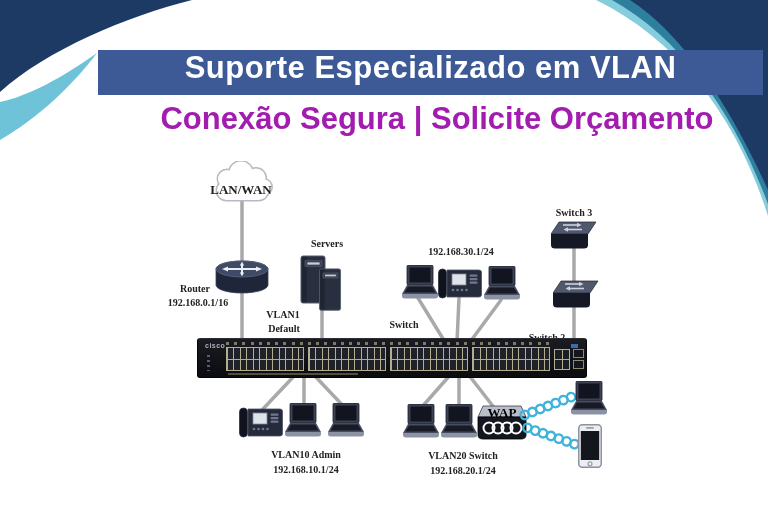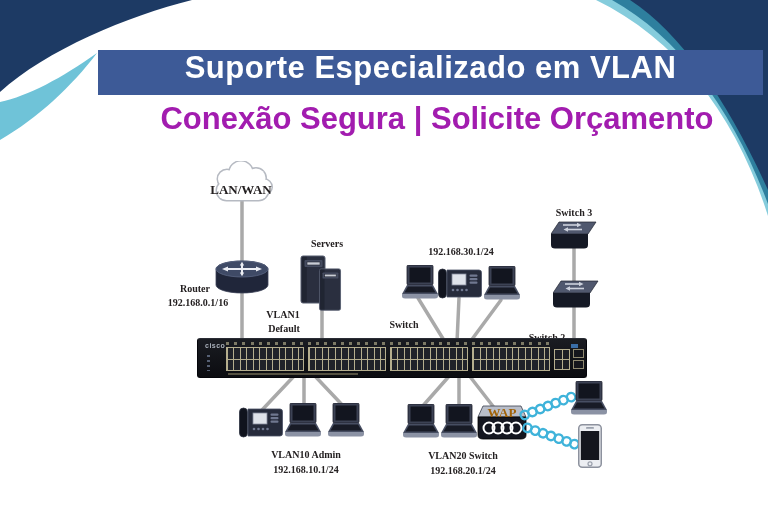--- a/index.html
+++ b/index.html
@@ -35,21 +35,21 @@
   .pgroup::after{content:"";position:absolute;left:0;right:0;top:50%;height:1px;
           margin-top:-0.5px;background:#b5ae8e;}
   .modelbar{position:absolute;left:30px;top:34px;width:130px;height:2px;background:#6c6752;opacity:.75;}
   .miniports{position:absolute;left:356px;top:10px;width:16px;height:21px;border:1px solid #b5ae8e;
           background:
             linear-gradient(#b5ae8e,#b5ae8e) 50% 0/1px 100% no-repeat,
             linear-gradient(#b5ae8e,#b5ae8e) 0 50%/100% 1px no-repeat,#1c1e25;box-sizing:border-box;}
   .sfp{position:absolute;left:375px;width:11px;height:9px;border:1px solid #8f8970;
        background:#15161c;box-sizing:border-box;}
   .sticker{position:absolute;left:373px;top:5px;width:7px;height:4px;background:#3a6ea8;}
-  .waplabel{color:#a16207;}
+  .waplabel{color:#000000;}
 </style>
 </head>
 <body>
 
 <div class="page">
 
   <svg width="0" height="0" style="position:absolute" aria-hidden="true">
     <defs>
       <symbol id="sym-laptop" viewBox="0 0 40 36">
         <rect x="7" y="0" width="26" height="20" rx="1.5" fill="#3c4254" stroke="#1a1d28" stroke-width="0.8"></rect>

